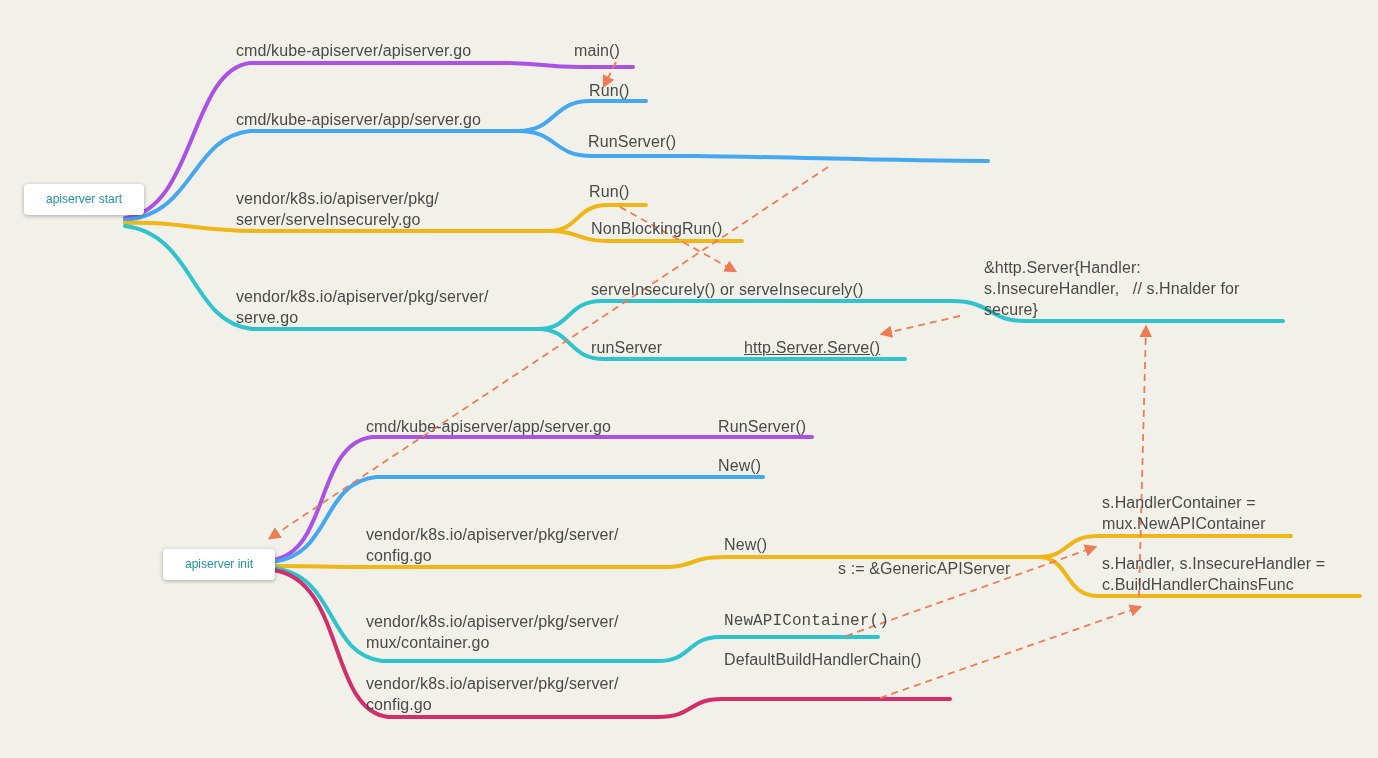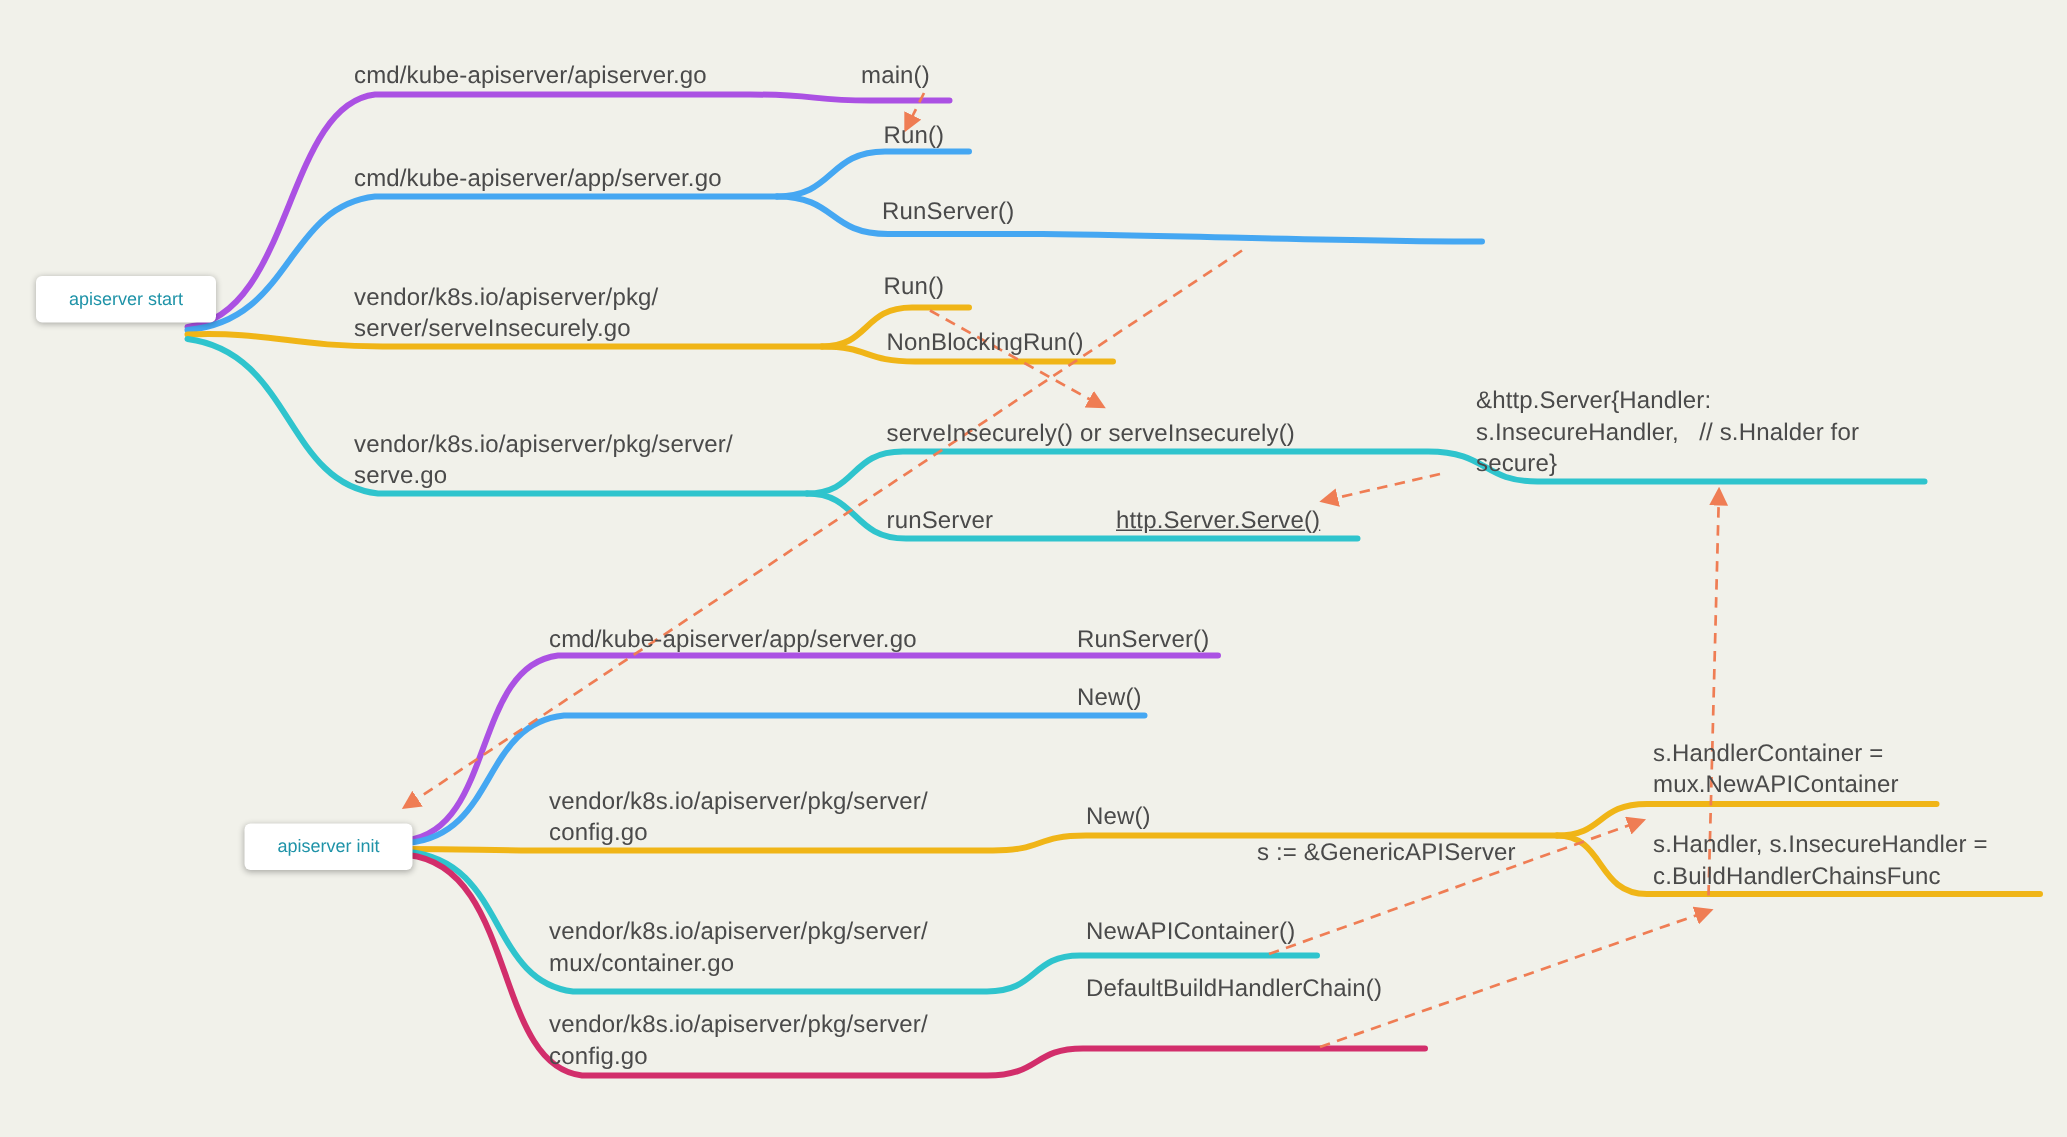--- a/index.html
+++ b/index.html
@@ -97,18 +97,18 @@
   <div class="label" style="left:366px;top:524px;">vendor/k8s.io/apiserver/pkg/server/
 config.go</div>
   <div class="label" style="left:724px;top:534px;">New()</div>
   <div class="label" style="left:838px;top:534px;margin-top:24px;">s := &amp;GenericAPIServer</div>
   <div class="label" style="left:1102px;top:492px;">s.HandlerContainer =
 mux.NewAPIContainer</div>
   <div class="label" style="left:1102px;top:553px;">s.Handler, s.InsecureHandler =
 c.BuildHandlerChainsFunc</div>
   <div class="label" style="left:366px;top:611px;">vendor/k8s.io/apiserver/pkg/server/
 mux/container.go</div>
-  <div class="label" style="left:724px;top:611px;">NewAPIContainer()</div>
+  <div class="label" style="left:724px;top:611px;font-family:Liberation Mono, monospace;">NewAPIContainer()</div>
   <div class="label" style="left:366px;top:673px;">vendor/k8s.io/apiserver/pkg/server/
 config.go</div>
   <div class="label" style="left:724px;top:649px;">DefaultBuildHandlerChain()</div>
 
 </div>
 
 </body></html>

